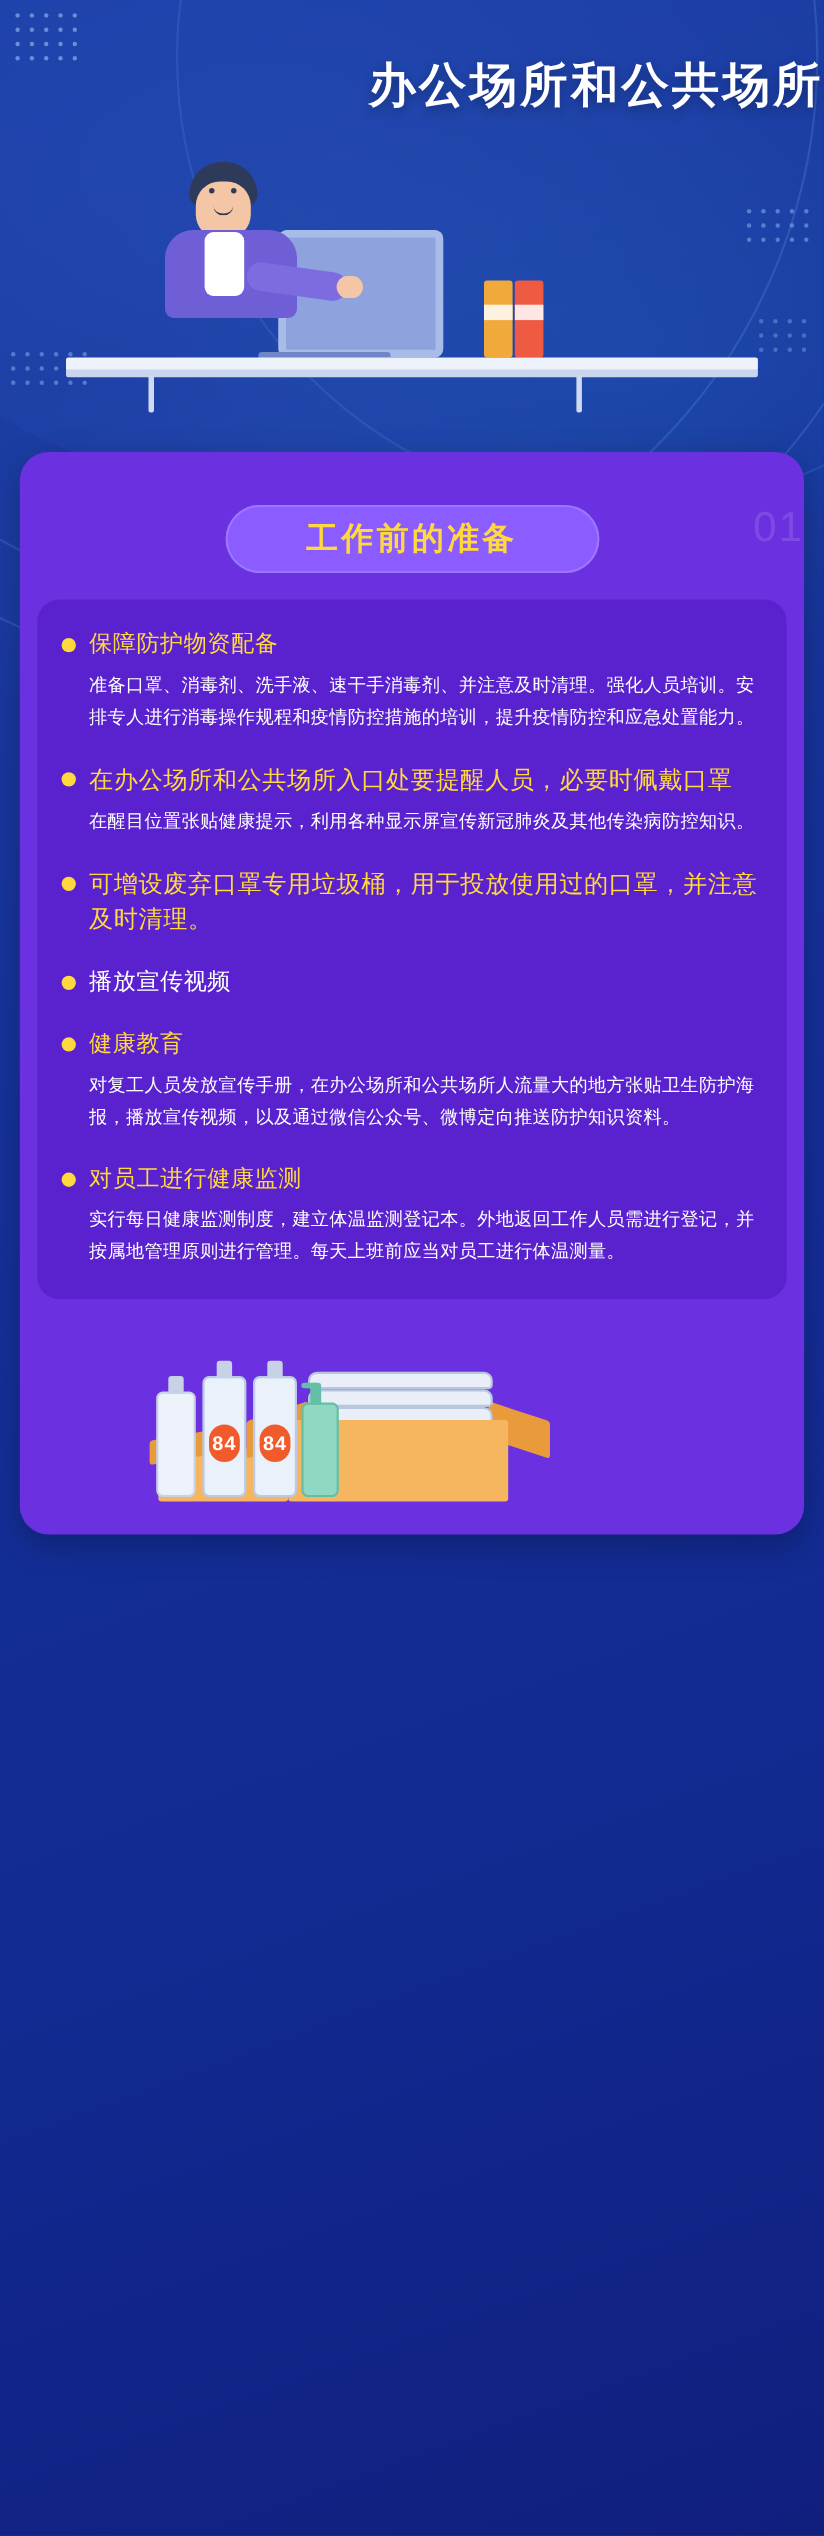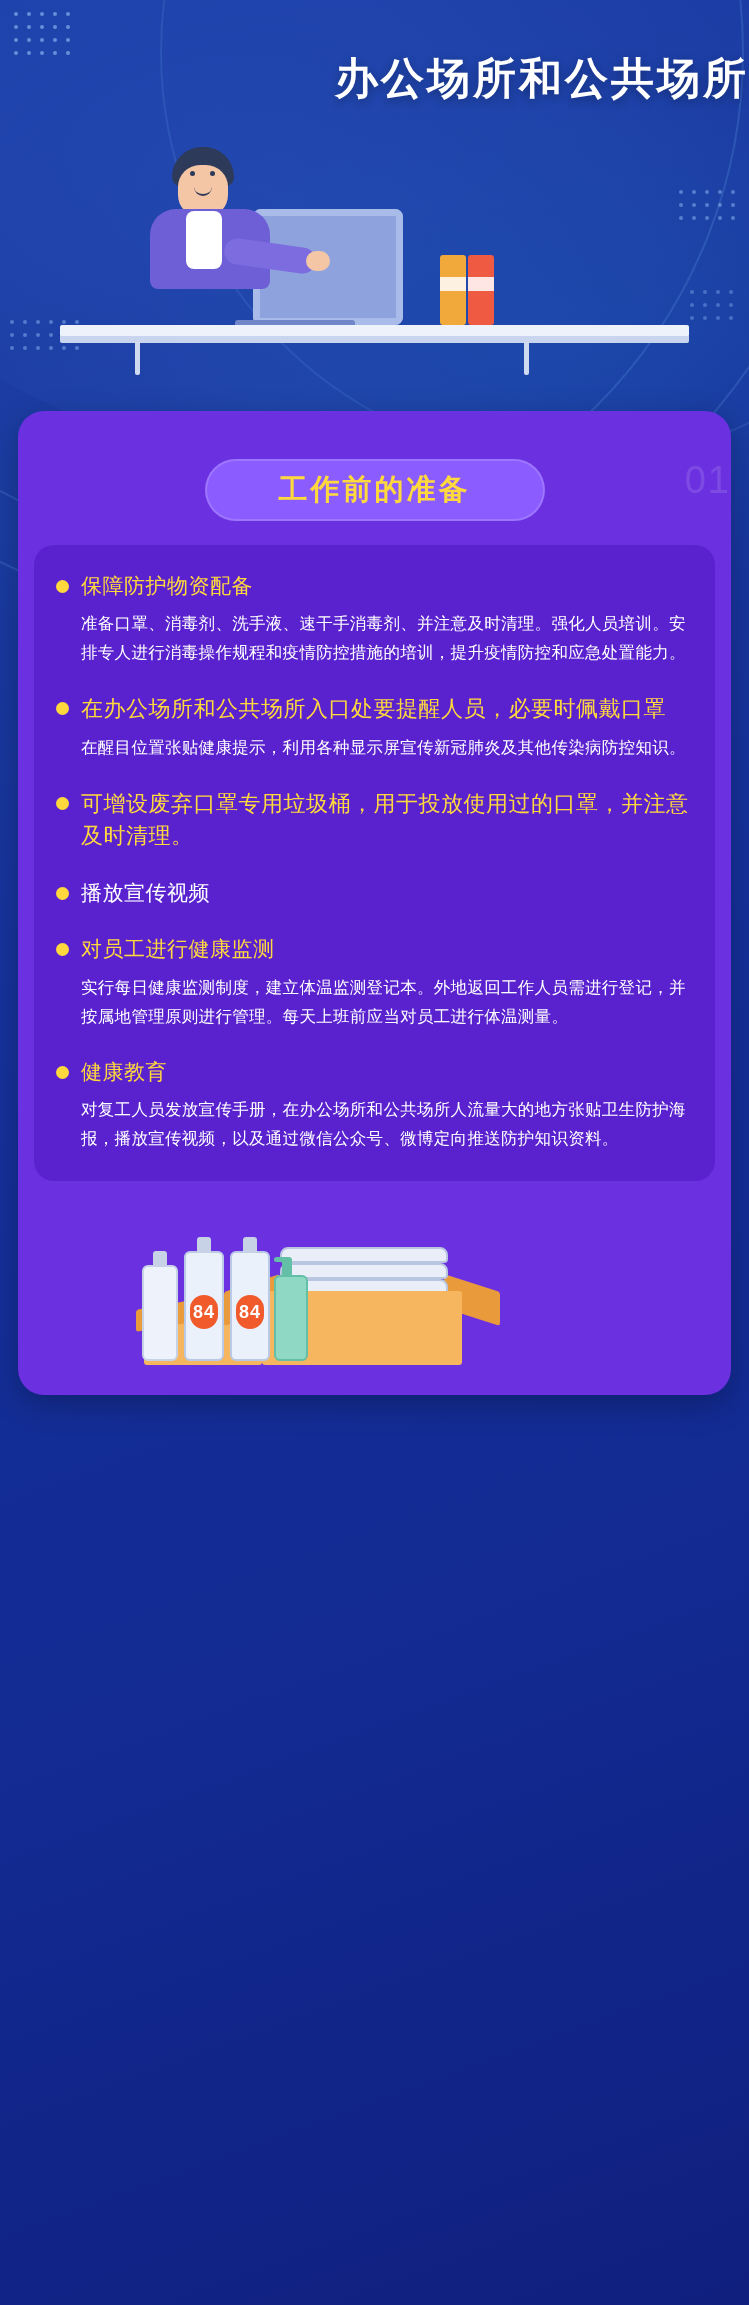--- a/index.html
+++ b/index.html
@@ -559,30 +559,30 @@
       <div class="item">
         <div class="bullet"></div>
         <div class="item-body">
           <div class="item-title white">播放宣传视频</div>
         </div>
       </div>
 
       <div class="item">
         <div class="bullet"></div>
         <div class="item-body">
-          <div class="item-title">对员工进行健康监测</div>
-          <div class="item-text">实行每日健康监测制度，建立体温监测登记本。外地返回工作人员需进行登记，并按属地管理原则进行管理。每天上班前应当对员工进行体温测量。</div>
+          <div class="item-title">健康教育</div>
+          <div class="item-text">对复工人员发放宣传手册，在办公场所和公共场所人流量大的地方张贴卫生防护海报，播放宣传视频，以及通过微信公众号、微博定向推送防护知识资料。</div>
         </div>
       </div>
 
       <div class="item">
         <div class="bullet"></div>
         <div class="item-body">
-          <div class="item-title">健康教育</div>
-          <div class="item-text">对复工人员发放宣传手册，在办公场所和公共场所人流量大的地方张贴卫生防护海报，播放宣传视频，以及通过微信公众号、微博定向推送防护知识资料。</div>
+          <div class="item-title">对员工进行健康监测</div>
+          <div class="item-text">实行每日健康监测制度，建立体温监测登记本。外地返回工作人员需进行登记，并按属地管理原则进行管理。每天上班前应当对员工进行体温测量。</div>
         </div>
       </div>
 
     </div>
 
     <div class="bottom-illus">
       <div class="box box-small"></div>
       <div class="box-small-lid"></div>
       <div class="box-flap-l"></div>
       <div class="box-flap-r"></div>

